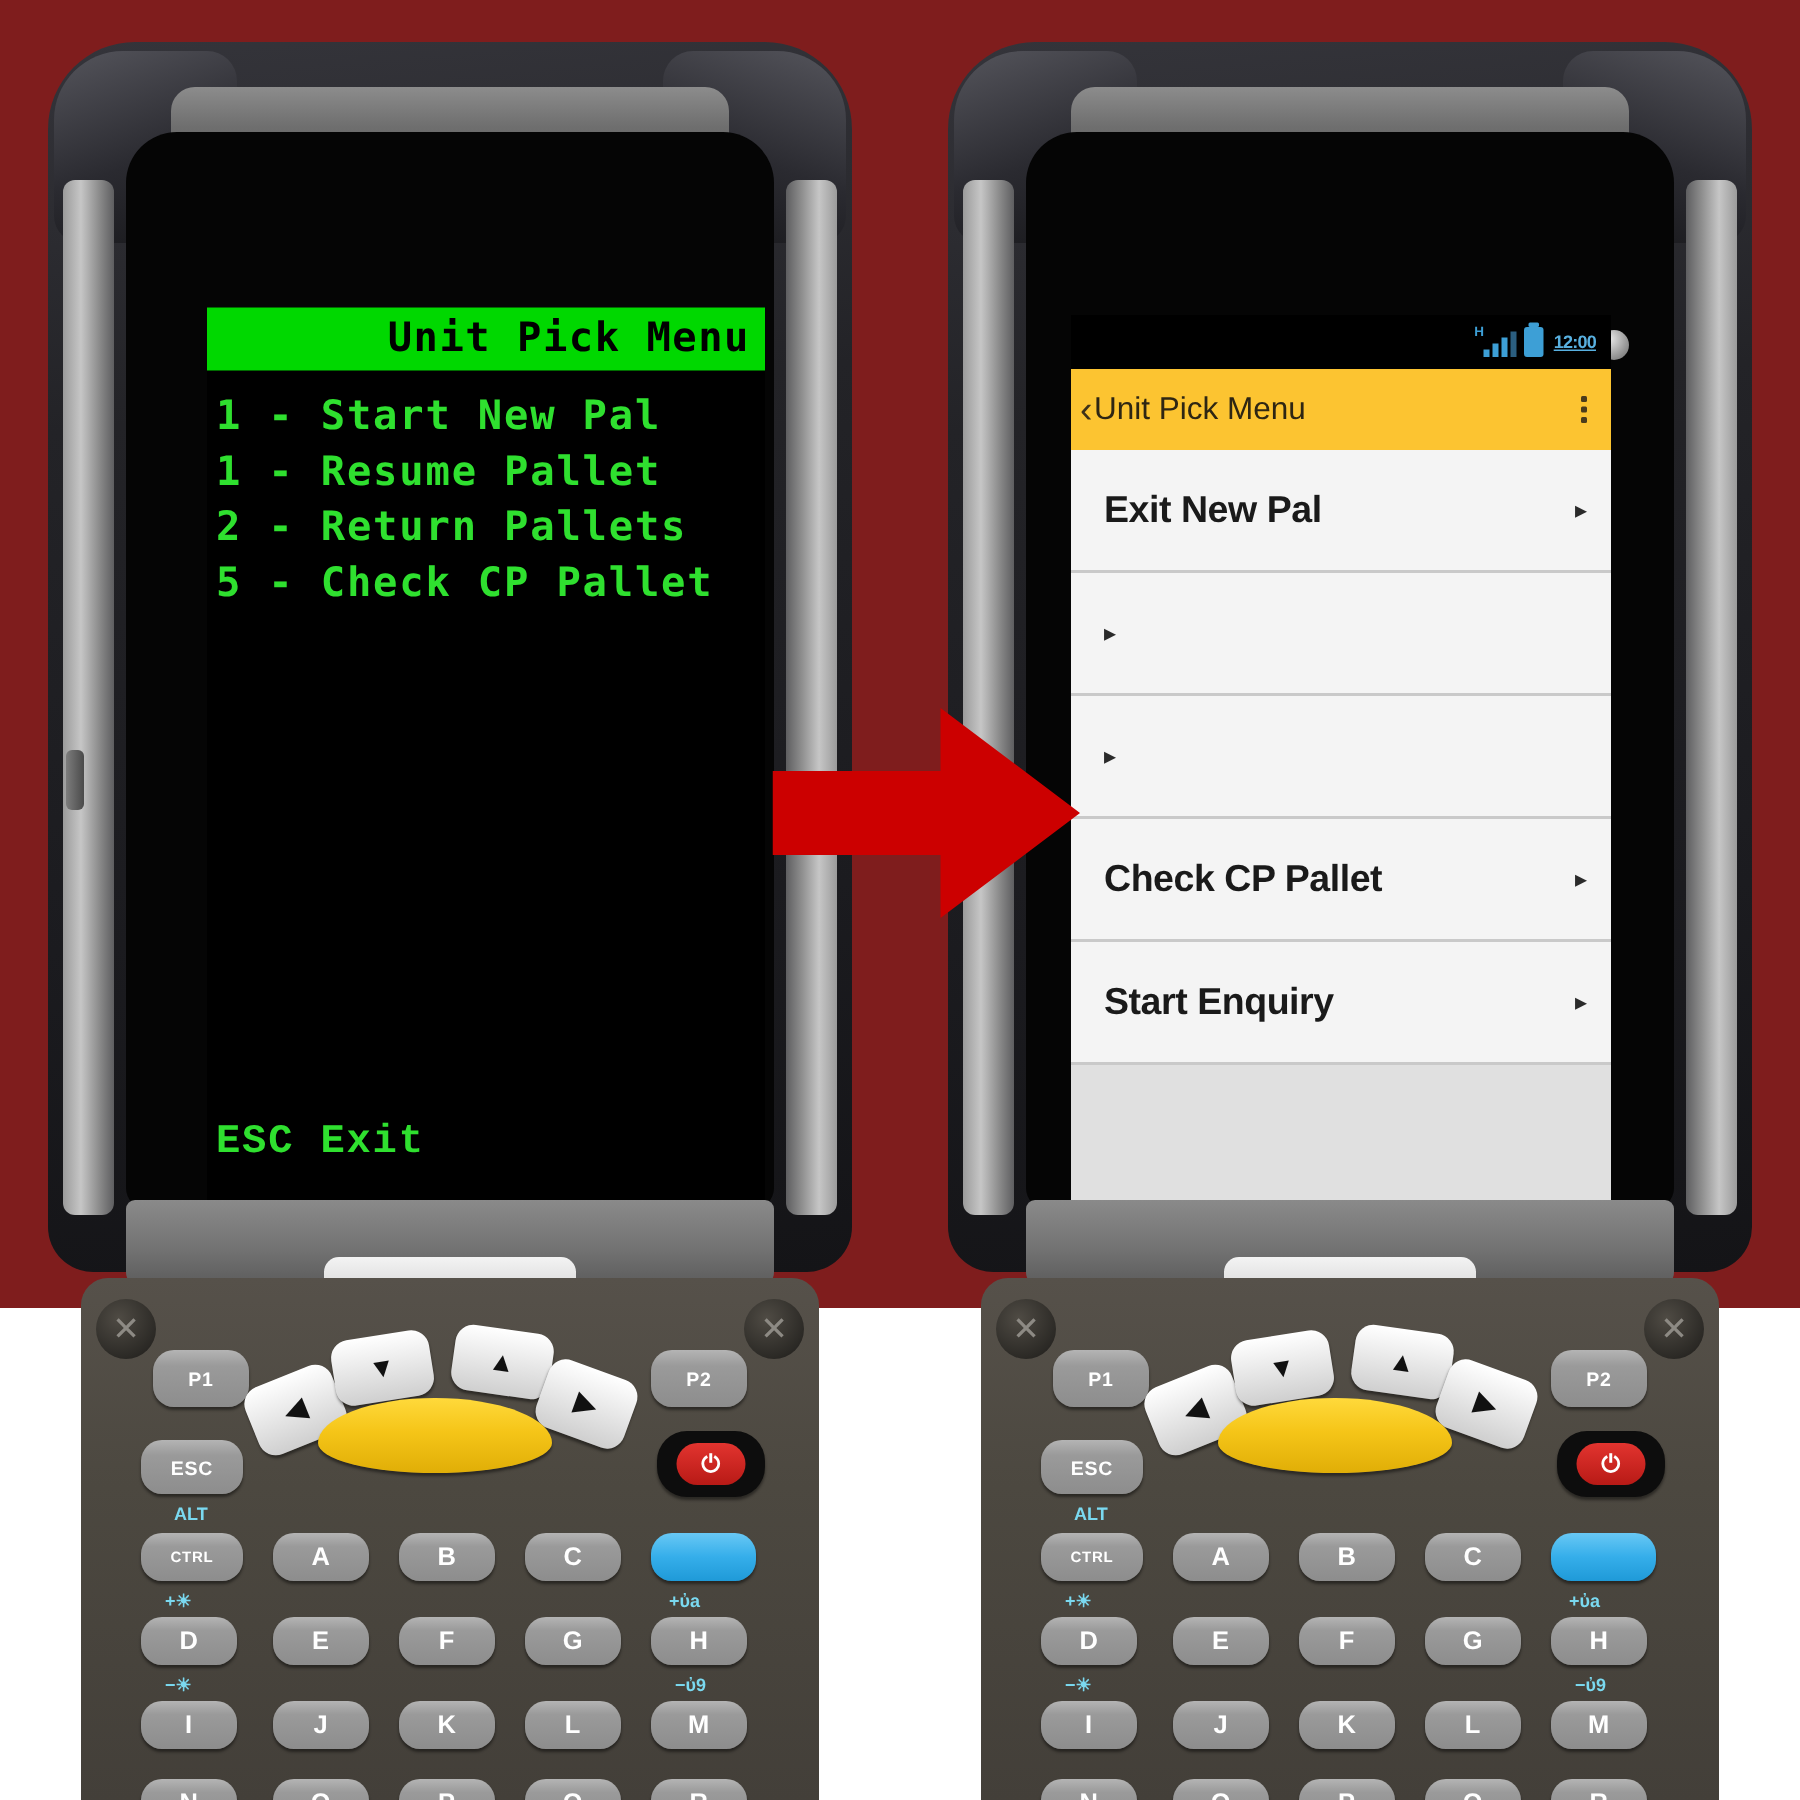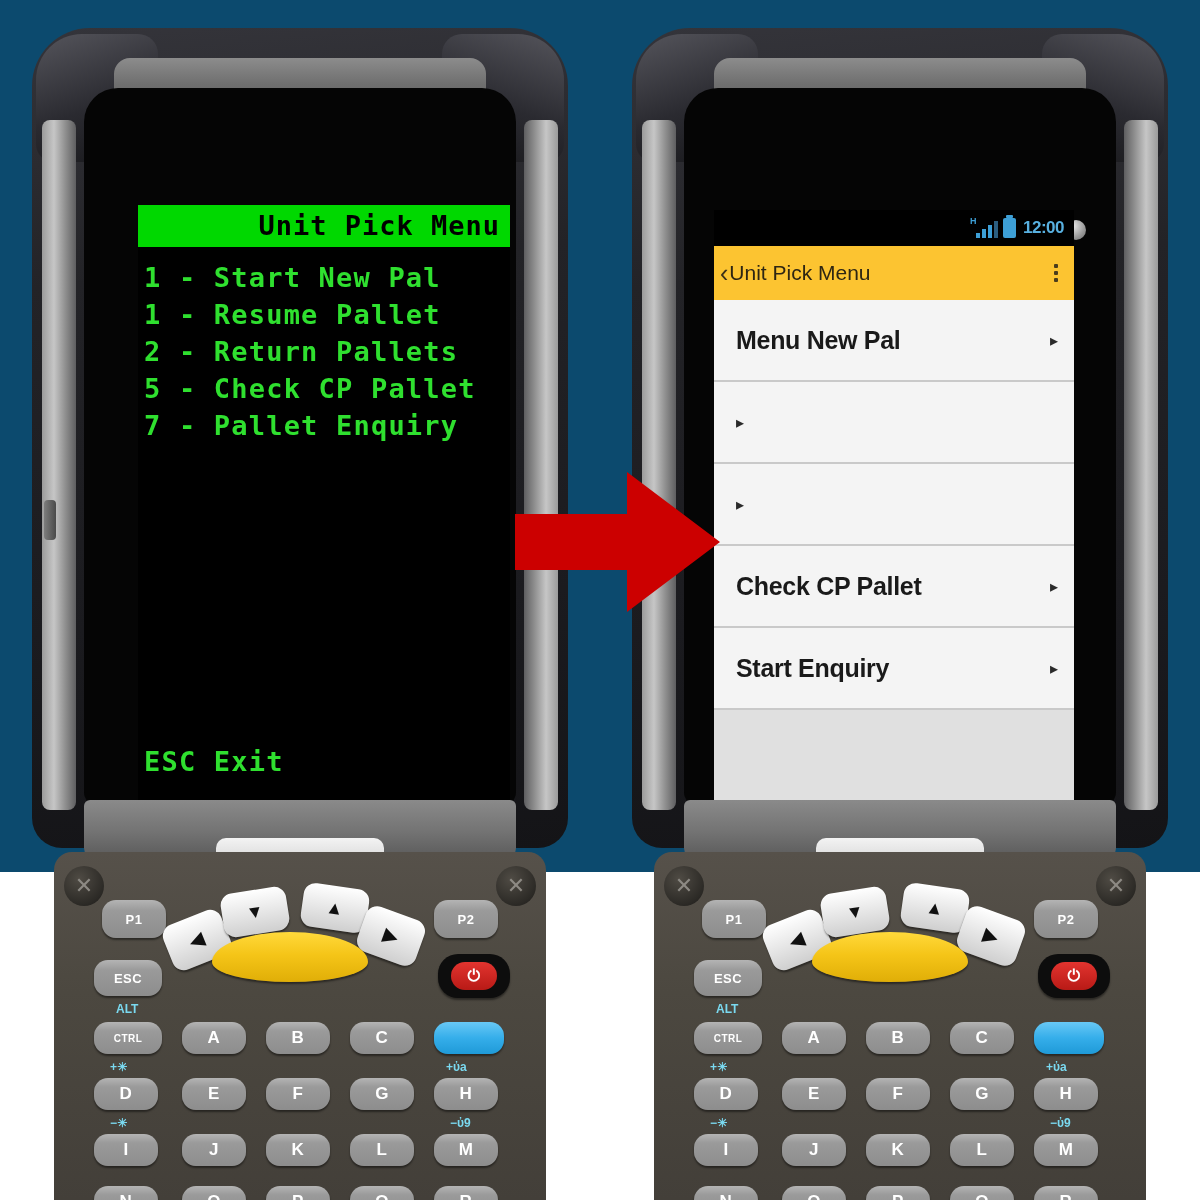--- a/index.html
+++ b/index.html
@@ -2,21 +2,21 @@
 <html><head>
 <meta charset="utf-8">
 <style>
   * { box-sizing: border-box; margin: 0; padding: 0; }
   html, body {
     width: 1200px; height: 1200px;
     background: #ffffff;
     font-family: "Liberation Sans", sans-serif;
     overflow: hidden;
   }
-  .stage { position: relative; width: 1200px; height: 872px; background:#0c4a6e;padding-left:37px; }
+  .stage { position: relative; width: 1200px; height: 872px; background:#7f1d1d;padding-left:37px; }
 
   
   .device { position: absolute; top: 0; width: 560px; height: 1200px; }
   .device.left  { left: 20px; }
   .device.right { left: 620px; }
 
   
   .boot {
     position: absolute; left: 12px; top: 28px; width: 536px; height: 820px;
     background: linear-gradient(175deg,#34343a 0%, #232327 30%, #1b1b1f 70%, #141417 100%);
@@ -80,40 +80,40 @@
     text-align: right; padding-right: 10px; letter-spacing: 1px;
     font-weight: 700;
   }
   .term-body { margin-top: 12px; padding-left: 6px; }
   .term-line {
     font-size: 27px; line-height: 37px; letter-spacing: 1.2px;
     color: #2fe02f; white-space: pre; font-weight: 700;
   }
   .term-footer {
     position: absolute; left: 6px; bottom: 28px;
-    font-size: 27px; letter-spacing: 1.2px; color: #2fe02f; font-weight: 700;
+    font-size: 27px; letter-spacing: 1.2px; color: #2fe02f; font-weight: 700; font-family: Liberation Mono, monospace;
   }
   .android {
     position: absolute; left: 94px; top: 210px; width: 360px; height: 592px;
     background: #e4e4e4; overflow: hidden; display: flex; flex-direction: column;
   }
   .statusbar {
     height: 36px; background: #000; display: flex; align-items: center;
     justify-content: flex-end; gap: 7px; padding-right: 10px;
   }
   .sig { position: relative; width: 24px; height: 19px; }
   .sig .h { position:absolute; left:-2px; top:-3px; font-size:9px; color:#3d9fd6; font-weight:700; }
   .sig i { position: absolute; bottom: 0; width: 4px; background: #3d9fd6; }
   .sig i:nth-of-type(1){ left:4px;  height:5px;  }
   .sig i:nth-of-type(2){ left:10px; height:9px;  }
   .sig i:nth-of-type(3){ left:16px; height:13px; }
   .sig i:nth-of-type(4){ left:22px; height:17px; background:#2b5e80; }
   .batt { position: relative; width: 13px; height: 20px; background: #3d9fd6; border-radius: 2px; }
   .batt::before { content:""; position:absolute; top:-3px; left:3px; width:7px; height:3px; background:#3d9fd6; border-radius:1px; }
-  .clock { color: #58b0e0; font-size: 17px; font-weight: 700; letter-spacing: -0.5px; }
+  .clock { color: #58b0e0; font-size: 12px; font-weight: 700; letter-spacing: -0.5px; text-decoration: underline; }
 
   .actionbar {
     height: 54px; background: #fcc431; display: flex; align-items: center;
     padding: 0 12px 0 6px; position: relative;
   }
   .backchev { color:#3d3119; font-size: 25px; line-height: 1; margin-right: 1px; font-weight: 400; }
   .actiontitle { color: #2e2613; font-size: 21px; font-weight: 400; flex: 1; }
   .overflow { display:flex; flex-direction:column; gap:3px; margin-right:4px; }
   .overflow span { width:4px; height:4px; background:#4a3c1c; border-radius:1px; }
 
@@ -189,21 +189,20 @@
       <div class="led"></div>
     </div>
 
     <div class="term">
       <div class="term-title">Unit Pick Menu</div>
       <div class="term-body">
         <div class="term-line">1 - Start New Pal</div>
         <div class="term-line">1 - Resume Pallet</div>
         <div class="term-line">2 - Return Pallets</div>
         <div class="term-line">5 - Check CP Pallet</div>
-        <div class="term-line">7 - Pallet Enquiry</div>
       </div>
       <div class="term-footer">ESC Exit</div>
     </div>
 
     <div class="lowerbezel"></div>
     <div class="trigger"></div>
 
     <div class="keypad">
       <div class="screw l">✕</div>
       <div class="screw r">✕</div>
@@ -296,21 +295,21 @@
         <span class="actiontitle">Unit Pick Menu</span>
         <span class="overflow">
             <span></span>
             <span></span>
             <span></span>
           </span>
       </div>
 
       <div class="listwrap">
         <div class="row">
-          <span class="row-label">Menu New Pal</span>
+          <span class="row-label">Exit New Pal</span>
           <span class="row-chev">▸</span>
         </div>
         <div class="row">
           <span class="row-chev">▸</span>
         </div>
         <div class="row">
           <span class="row-chev">▸</span>
         </div>
         <div class="row">
           <span class="row-label">Check CP Pallet</span>

